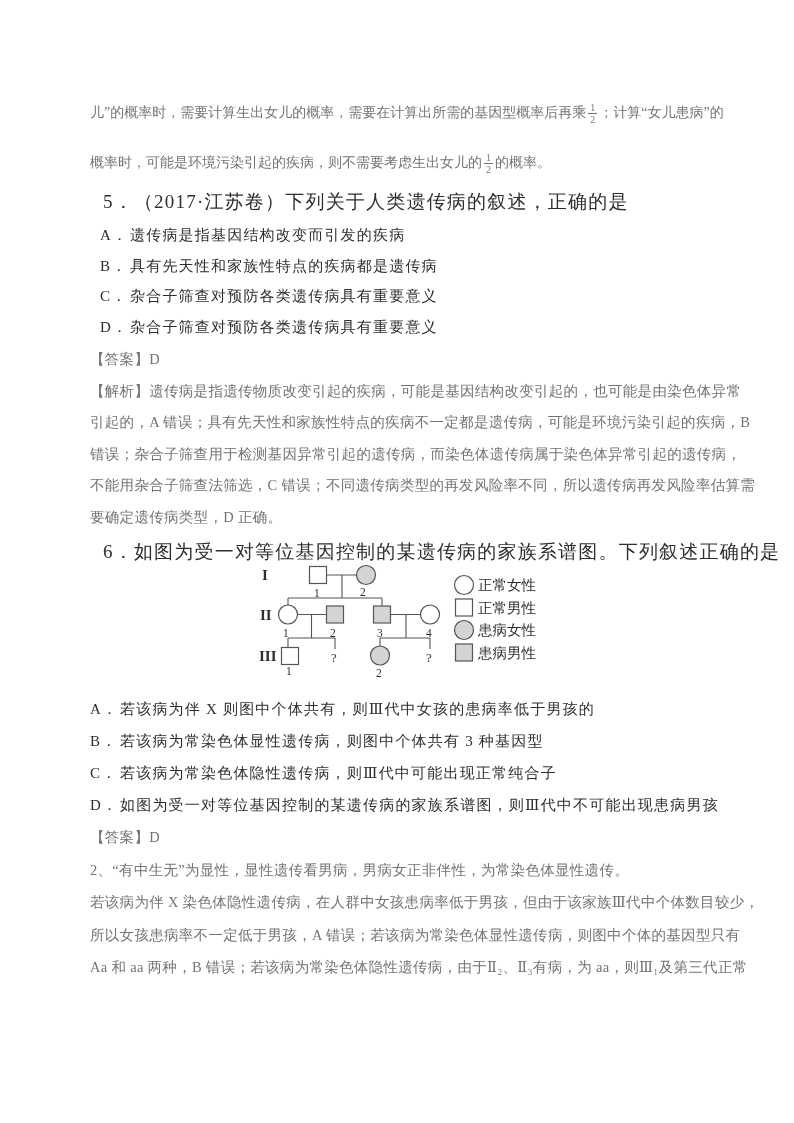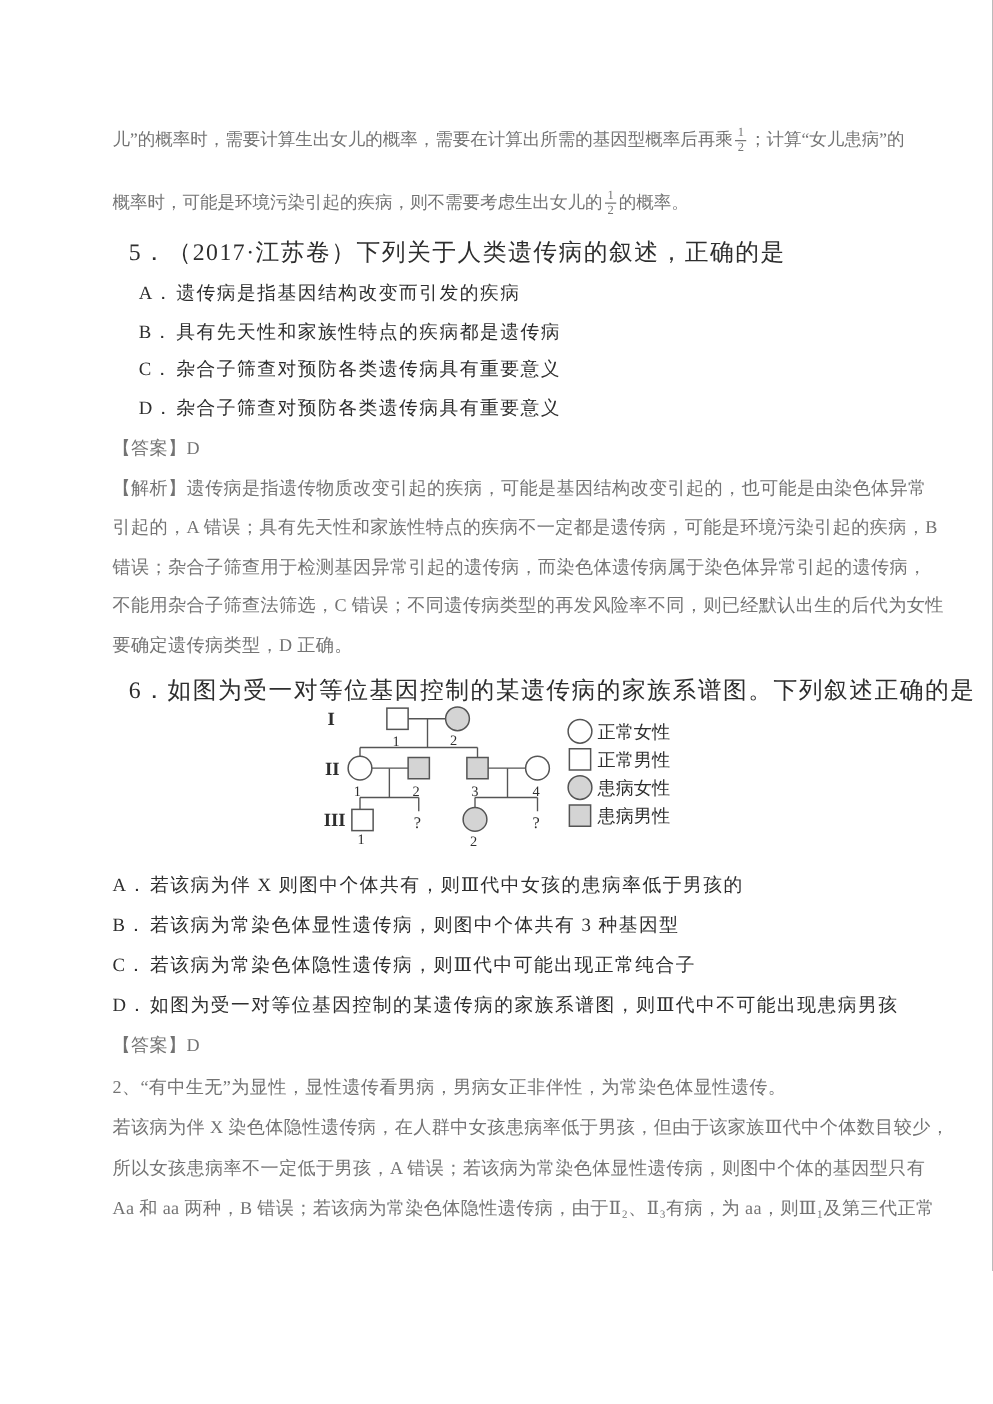--- a/index.html
+++ b/index.html
@@ -53,21 +53,21 @@
     </div>
     <div class="intro-line">
       <span>概率时，可能是环境污染引起的疾病，则不需要考虑生出女儿的</span><span class="frac"><span class="fnum">1</span><span class="fden">2</span></span><span>的概率。</span>
     </div>
   </div>
 
   <div class="abs stem black" style="left:63px;top:189px;">
     <span class="qnum">5．</span><span>（2017·江苏卷）下列关于人类遗传病的叙述，正确的是</span>
   </div>
 
-  <div class="abs" style="left:100px;top:220px;margin-left:11px;">
+  <div class="abs" style="left:100px;top:220px;">
     <div class="optline black" style="height:30.5px;line-height:30.5px;">
       <span class="optlabel">A．</span><span>遗传病是指基因结构改变而引发的疾病</span>
     </div>
     <div class="optline black" style="height:30.5px;line-height:30.5px;">
       <span class="optlabel">B．</span><span>具有先天性和家族性特点的疾病都是遗传病</span>
     </div>
     <div class="optline black" style="height:30.5px;line-height:30.5px;">
       <span class="optlabel">C．</span><span>杂合子筛查对预防各类遗传病具有重要意义</span>
     </div>
     <div class="optline black" style="height:30.5px;line-height:30.5px;">
@@ -77,21 +77,21 @@
 
   <div class="abs red redblock" style="left:90px;top:344px;width:680px;">
     <div class="rline">
       <span>【答案】</span><span>D</span>
     </div>
     <div class="rline">
       <span>【解析】</span><span>遗传病是指遗传物质改变引起的疾病，可能是基因结构改变引起的，也可能是由染色体异常</span>
     </div>
     <div class="rline">引起的，A 错误；具有先天性和家族性特点的疾病不一定都是遗传病，可能是环境污染引起的疾病，B</div>
     <div class="rline">错误；杂合子筛查用于检测基因异常引起的遗传病，而染色体遗传病属于染色体异常引起的遗传病，</div>
-    <div class="rline">不能用杂合子筛查法筛选，C 错误；不同遗传病类型的再发风险率不同，则已经默认出生的后代为女性</div>
+    <div class="rline">不能用杂合子筛查法筛选，C 错误；不同遗传病类型的再发风险率不同，所以遗传病再发风险率估算需</div>
     <div class="rline">要确定遗传病类型，D 正确。</div>
   </div>
 
   <div class="abs stem black" style="left:63px;top:539px;">
     <span class="qnum">6．</span><span>如图为受一对等位基因控制的某遗传病的家族系谱图。下列叙述正确的是</span>
   </div>
 
   <svg class="abs" style="left:252px;top:559px;" width="320" height="128" viewBox="0 0 320 128">
     <g stroke="#555" stroke-width="1.1">
       <line x1="66" y1="16" x2="114" y2="16"></line>

